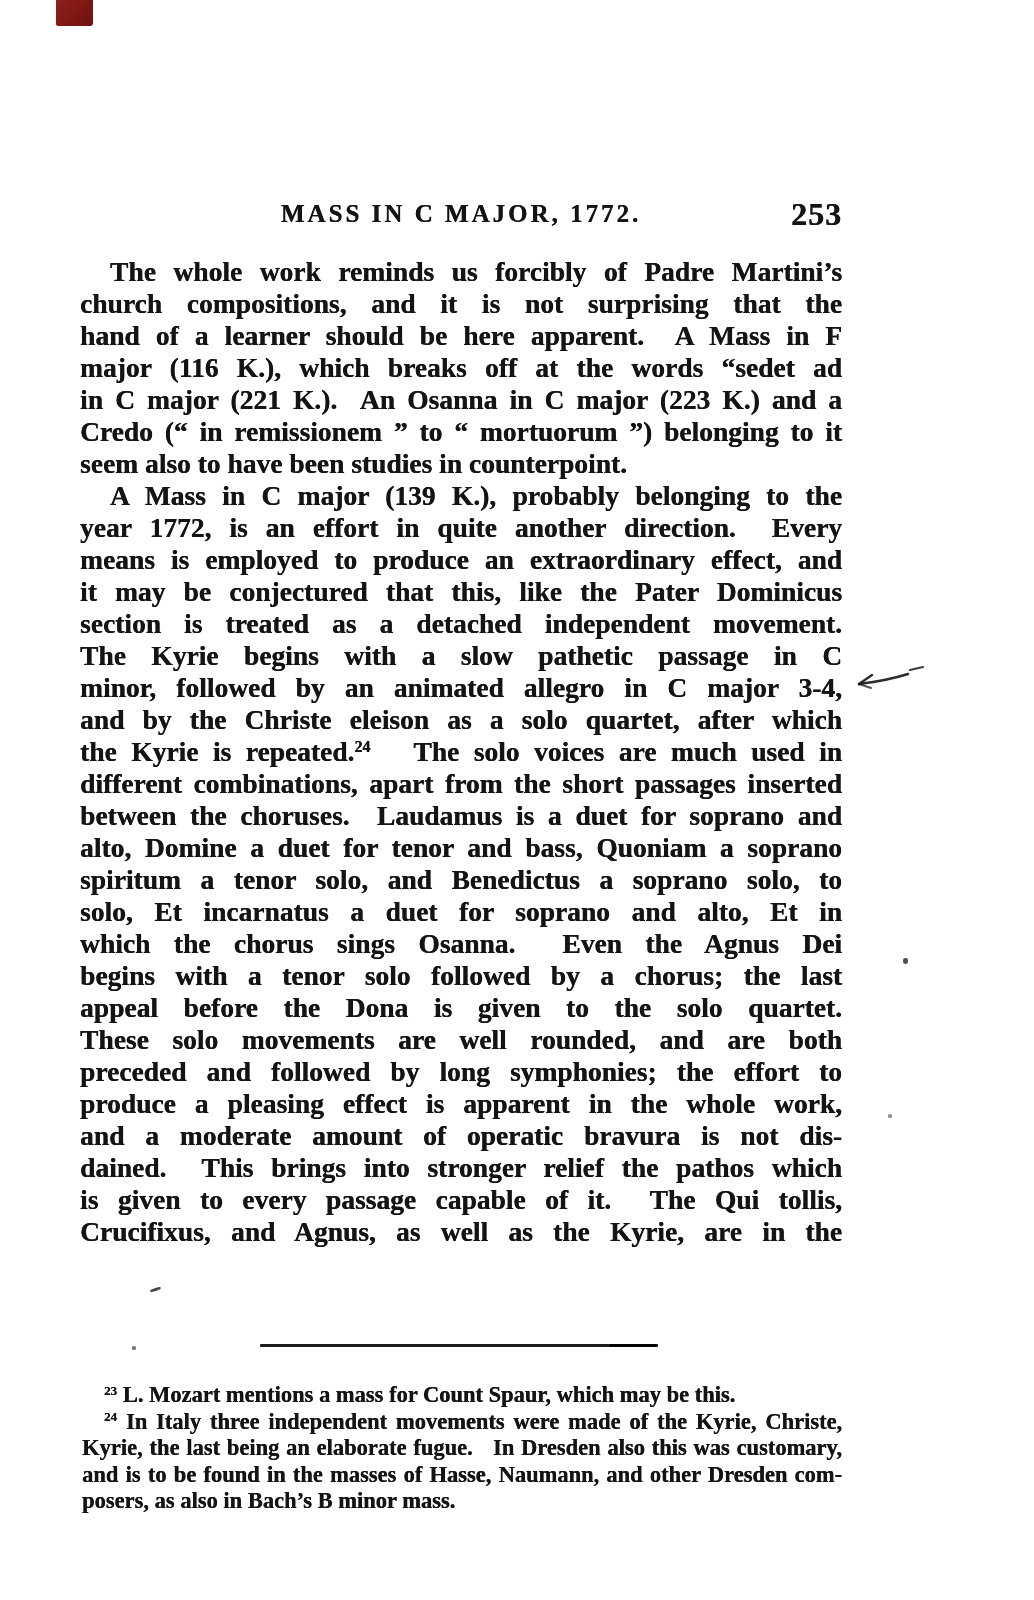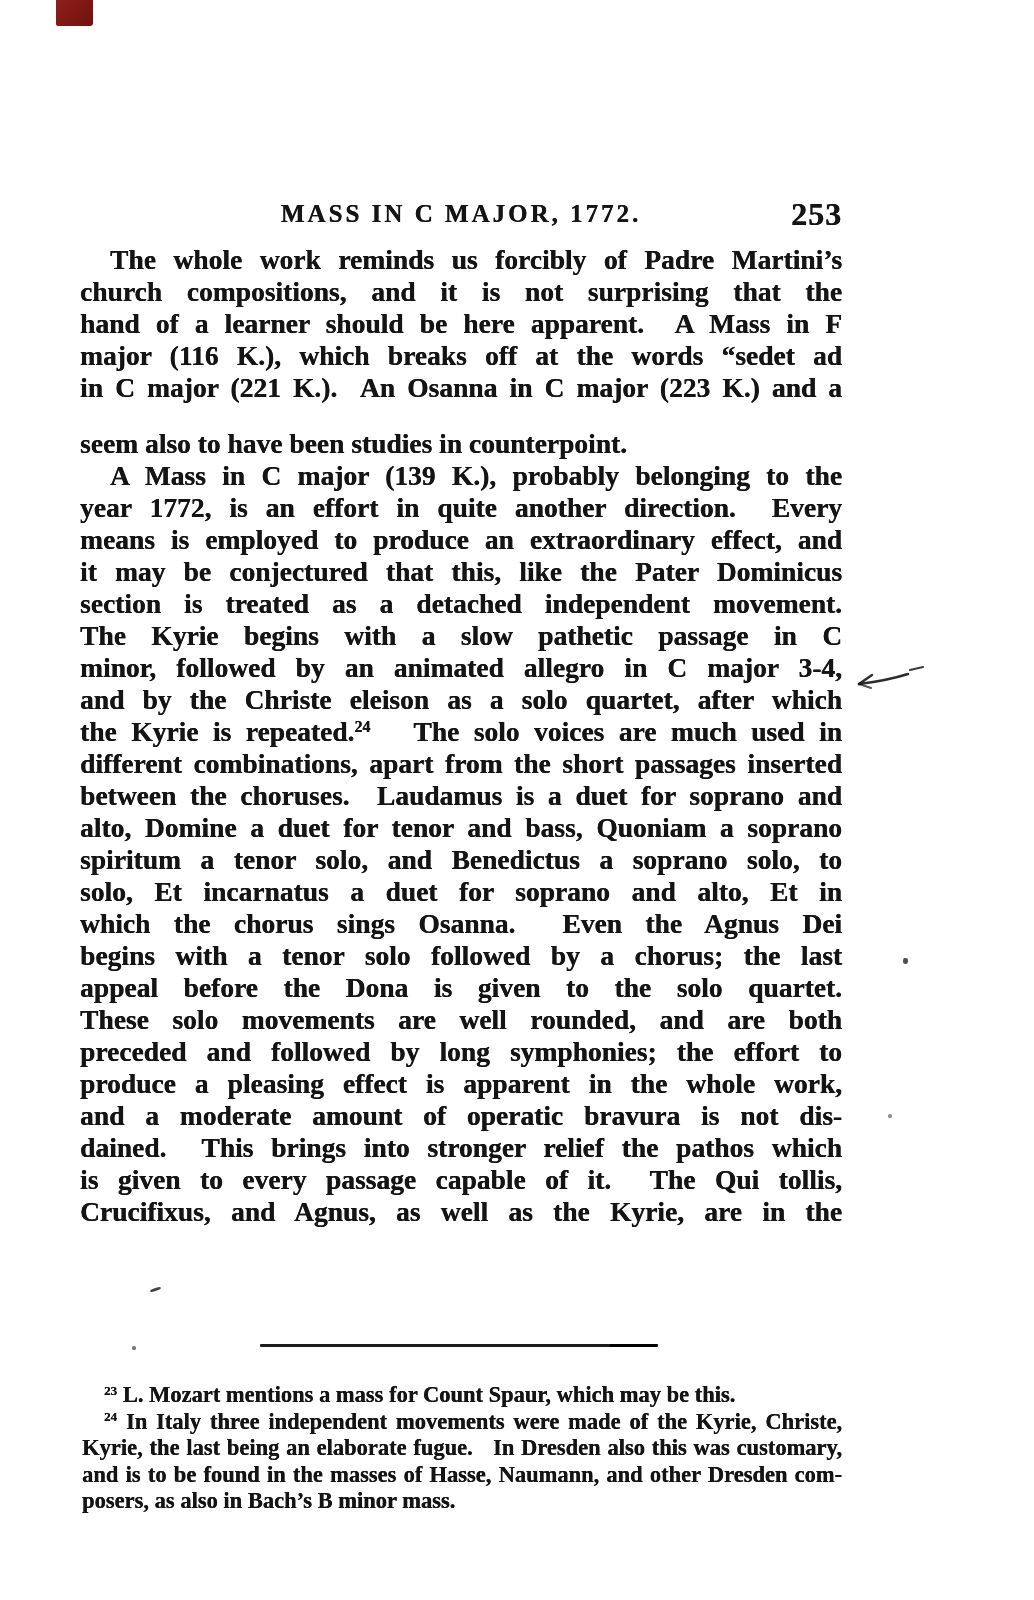--- a/index.html
+++ b/index.html
@@ -27,29 +27,29 @@
     white-space:pre;
     text-shadow:0.4px 0 0 currentColor;
   }
   .page-number{
     position:absolute;right:0;top:0;
     font-size:32px;line-height:30px;letter-spacing:1px;
     text-shadow:0.4px 0 0 currentColor;
   }
   
   .body-block{
-    position:absolute;left:80px;top:244px;width:762px;
+    position:absolute;left:80px;top:256px;width:762px;
     font-size:27.5px;line-height:32px;
     text-shadow:0.35px 0 0 currentColor;
   }
   .body-block .line{
     text-align:justify;text-align-last:justify;
     white-space:pre-wrap;
   }
-  .body-block .line.nj{text-align-last:left;margin-top:24px;}
+  .body-block .line.nj{text-align-last:left;}
   .body-block .line.ind{text-indent:30px;}
   sup.fn-ref{
     font-size:0.58em;line-height:0;vertical-align:baseline;
     position:relative;top:-0.55em;letter-spacing:0;
   }
   
   .fn-rule{
     position:absolute;left:260px;top:1344px;width:398px;height:3px;
     background:linear-gradient(to right,#1c1c1c 0 88%,#000 88% 100%);
     border-radius:1px;
@@ -91,20 +91,21 @@
     <div class="running-title">MASS IN C MAJOR, 1772.</div>
     <div class="page-number">253</div>
   </div>
 
   <div class="body-block" id="body-lines">
       <div class="line ind">The whole work reminds us forcibly of Padre Martini’s</div>
       <div class="line">church compositions, and it is not surprising that the</div>
       <div class="line">hand of a learner should be here apparent.  A Mass in F</div>
       <div class="line">major (116 K.), which breaks off at the words “sedet ad</div>
       <div class="line">in C major (221 K.).  An Osanna in C major (223 K.) and a</div>
+      <div class="line">Credo (“ in remissionem ” to “ mortuorum ”) belonging to it</div>
       <div class="line nj">seem also to have been studies in counterpoint.</div>
       <div class="line ind">A Mass in C major (139 K.), probably belonging to the</div>
       <div class="line">year 1772, is an effort in quite another direction.  Every</div>
       <div class="line">means is employed to produce an extraordinary effect, and</div>
       <div class="line">it may be conjectured that this, like the Pater Dominicus</div>
       <div class="line">section is treated as a detached independent movement.</div>
       <div class="line">The Kyrie begins with a slow pathetic passage in C</div>
       <div class="line">minor, followed by an animated allegro in C major 3-4,</div>
       <div class="line">and by the Christe eleison as a solo quartet, after which</div>
       <div class="line">the Kyrie is repeated.<sup class="fn-ref">24</sup>   The solo voices are much used in</div>

